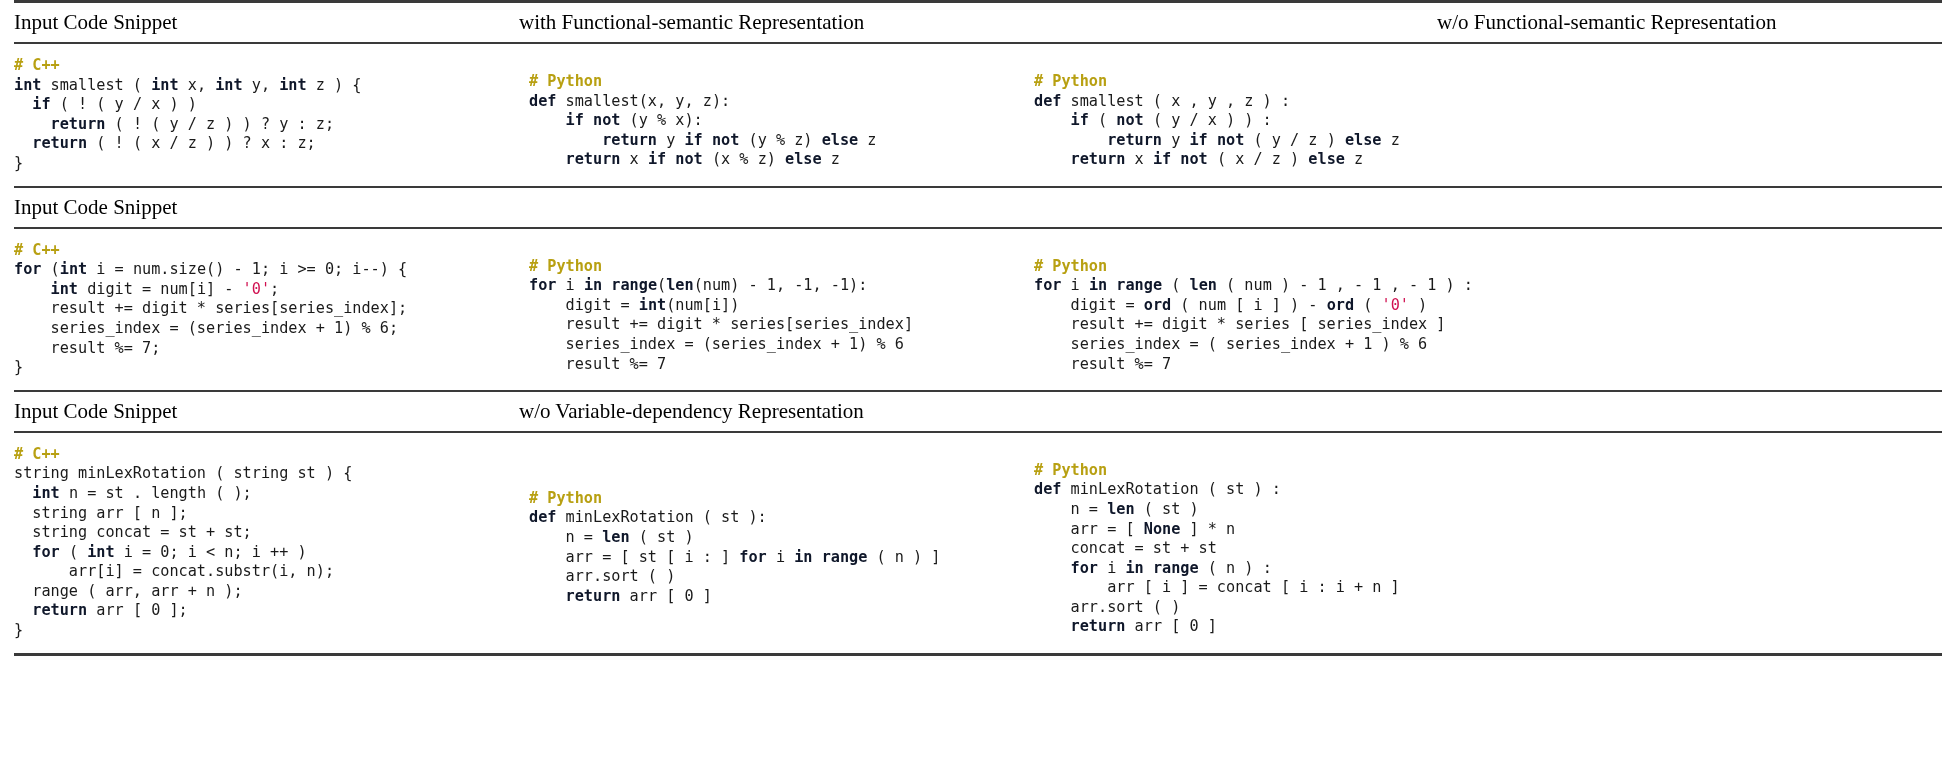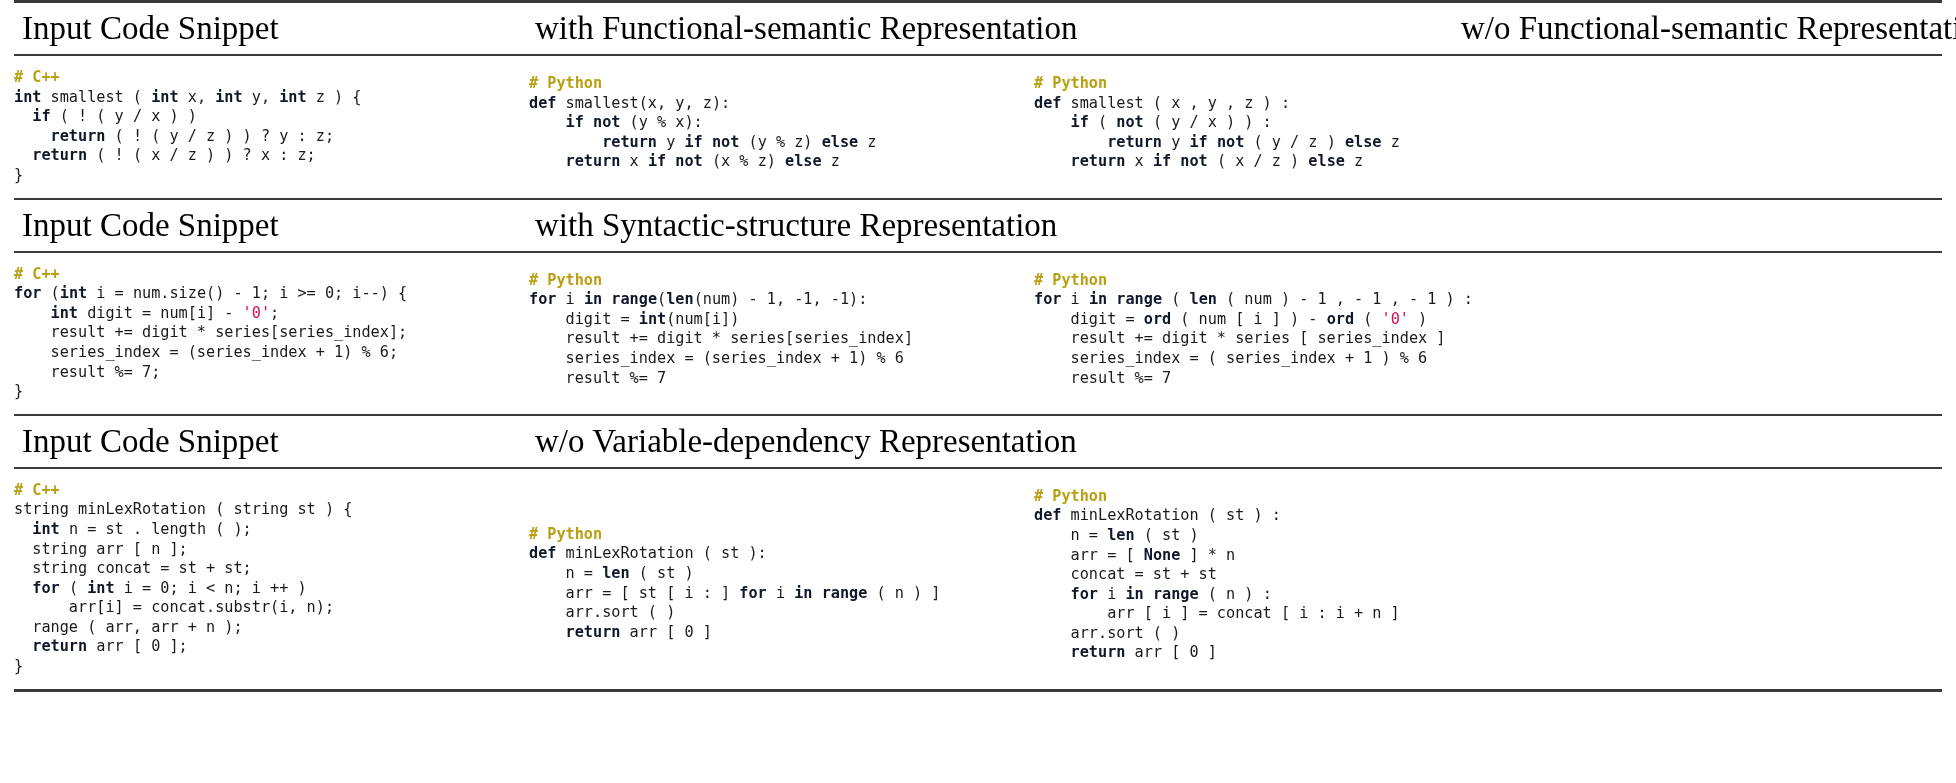--- a/index.html
+++ b/index.html
@@ -30,25 +30,24 @@
   .rule-thin {
     height: 0;
     border-top: 2px solid #3a3a3a;
   }
   .header-row {
     display: flex;
     width: 100%;
   }
   .header-cell {
     font-family: "Liberation Serif", serif;
-    font-size: 33px;
+    font-size: 21px;
     line-height: 1.0;
     padding: 9px 0 9px 0;
     white-space: nowrap;
-    margin-left: 8px;
   }
   .col1 { width: 505px; flex: 0 0 505px; }
   .col2 { width: 505px; flex: 0 0 505px; }
   .col3 { width: 918px; flex: 0 0 918px; }
 
   .body-row {
     display: flex;
     width: 100%;
     align-items: flex-start;
   }
@@ -67,21 +66,21 @@
   }
   .kw   { color: #0f172a; font-weight: bold; }
   .cmt  { color: #b8a012; font-weight: bold; }
   .str  { color: #d01050; }
   .pln  { color: #1a1a1a; }
 
   .indent-mid { padding-left: 10px; }
   .indent-right { padding-left: 10px; }
 
   .cell-pad-top-lg { padding-top: 56px; }
-  .cell-pad-top-md { padding-top: 18px; }
+  .cell-pad-top-md { padding-top: 28px; }
 </style>
 </head>
 <body>
 
 <div class="table-wrap">
 
   <div class="rule-thick"></div>
 
   <div class="header-row">
     <div class="header-cell col1">Input Code Snippet</div>
@@ -113,21 +112,20 @@
 <span class="pln">    </span><span class="kw">if</span><span class="pln"> ( </span><span class="kw">not</span><span class="pln"> ( y / x ) ) :</span>
 <span class="pln">        </span><span class="kw">return</span><span class="pln"> y </span><span class="kw">if not</span><span class="pln"> ( y / z ) </span><span class="kw">else</span><span class="pln"> z</span>
 <span class="pln">    </span><span class="kw">return</span><span class="pln"> x </span><span class="kw">if not</span><span class="pln"> ( x / z ) </span><span class="kw">else</span><span class="pln"> z</span></pre>
     </div>
   </div>
 
   <div class="rule-thin"></div>
 
   <div class="header-row">
     <div class="header-cell col1">Input Code Snippet</div>
-    <div class="header-cell col3">with Syntactic-structure Representation</div>
   </div>
 
   <div class="rule-mid"></div>
 
   <div class="body-row">
     <div class="code-cell col1">
       <pre class="code"><span class="cmt"># C++</span>
 <span class="kw">for</span><span class="pln"> (</span><span class="kw">int</span><span class="pln"> i = num.size() - 1; i &gt;= 0; i--) {</span>
 <span class="pln">    </span><span class="kw">int</span><span class="pln"> digit = num[i] - </span><span class="str">'0'</span><span class="pln">;</span>
 <span class="pln">    result += digit * series[series_index];</span>

